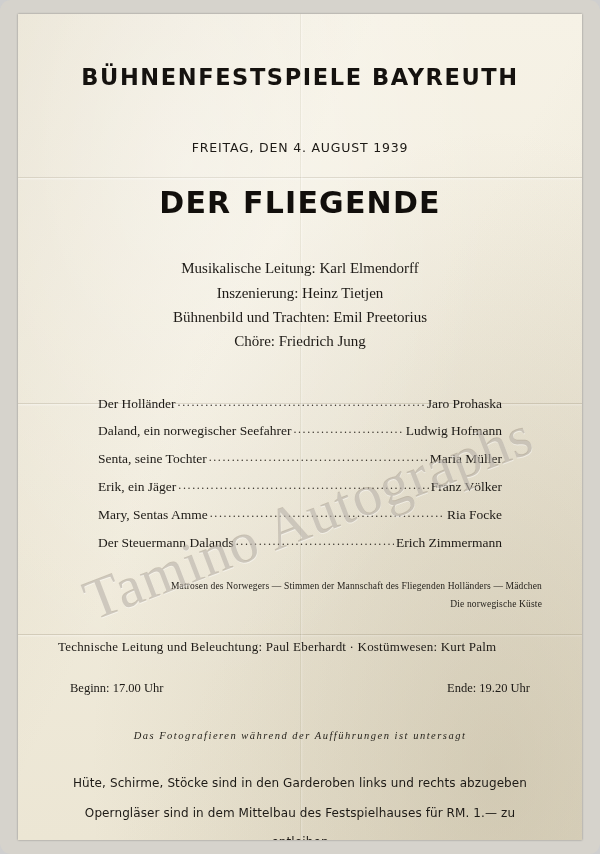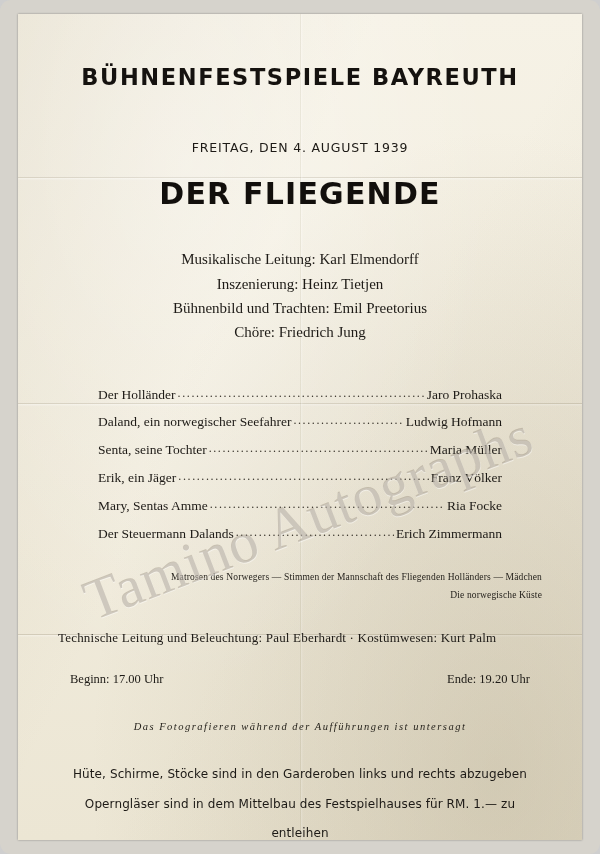--- a/index.html
+++ b/index.html
@@ -78,21 +78,21 @@
     margin-top: 50px;
     color: #1d1a16;
   }
   .opera-title {
     text-align: center;
     font-family: "DejaVu Sans", sans-serif;
     font-weight: bold;
     font-size: 30px;
     letter-spacing: 1.2px;
     line-height: 1.28;
-    margin-top: 20px;
+    margin-top: 29px;
     color: #120f0c;
   }
   .credits {
     text-align: center;
     margin-top: 34px;
     font-family: "Liberation Serif", serif;
     font-size: 15px;
     line-height: 1.62;
     color: #1d1a16;
   }

